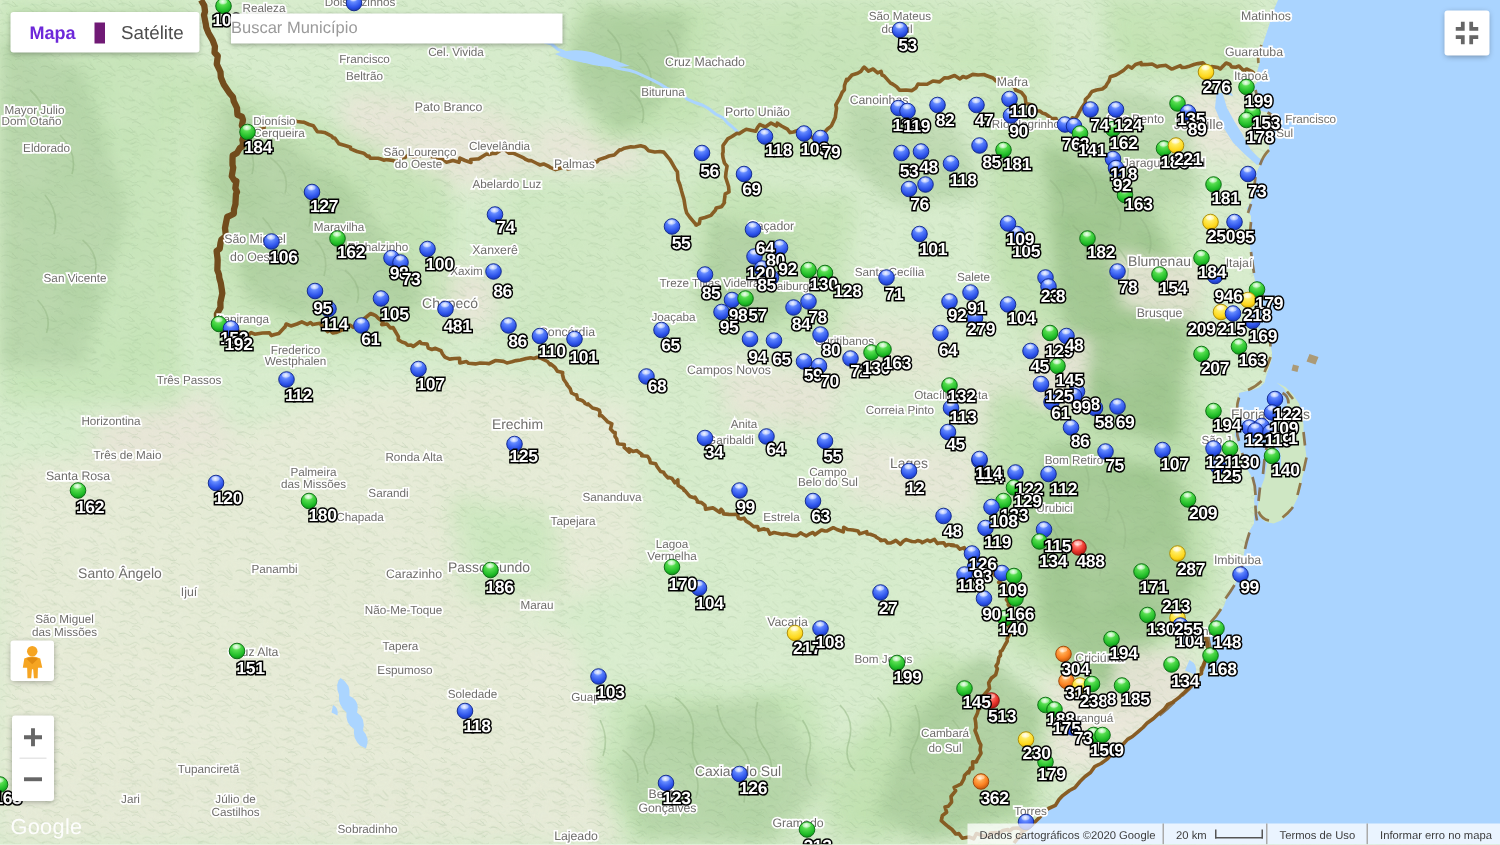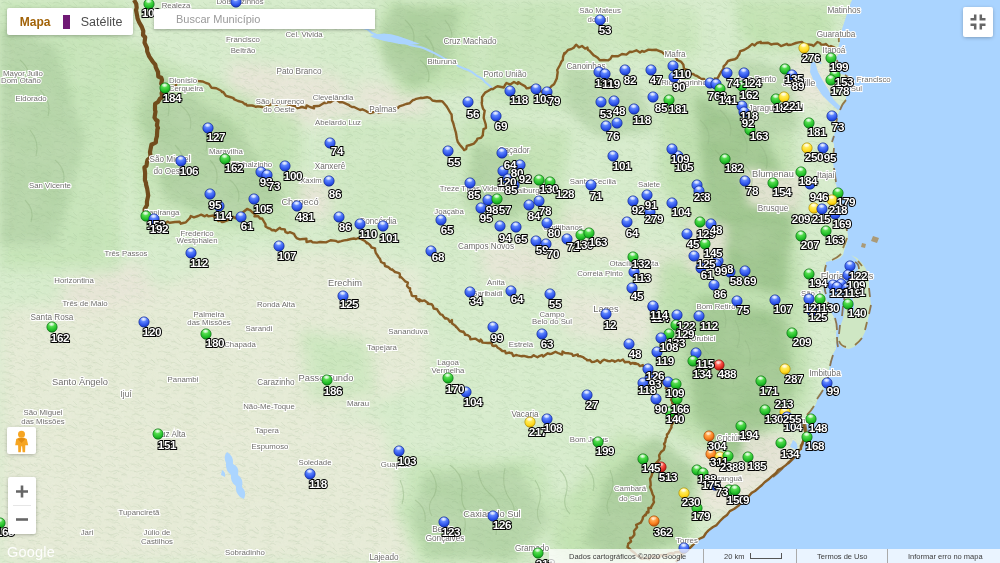--- a/index.html
+++ b/index.html
@@ -1,29 +1,29 @@
 <!DOCTYPE html>
 <html><head><meta charset="utf-8"><style>
 html,body{margin:0;padding:0}
 #map{position:relative;width:1000px;height:563px;overflow:hidden;font-family:"Liberation Sans",sans-serif;background:#d7edcc}
 #map svg{position:absolute;left:0;top:0}
 .ml{font:bold 11.7px "Liberation Sans",sans-serif;fill:#fff;stroke:#000;stroke-width:2px;paint-order:stroke;text-anchor:middle;letter-spacing:-.3px}
 .ct{fill:#6f6e6b;stroke:#fff;stroke-width:2.2px;paint-order:stroke;text-anchor:middle;font-family:"Liberation Sans",sans-serif}
 .uibox{position:absolute;background:#fff;box-shadow:0 1px 4px -1px rgba(0,0,0,.4)}
 #mt{left:7px;top:8px;width:126px;height:27px;border-radius:2px;display:flex;align-items:center;z-index:5}
-#mt .b1{width:59px;text-align:center;font-size:12px;font-weight:bold;color:#a16207}
+#mt .b1{width:59px;text-align:center;font-size:12px;font-weight:bold;color:#6d28d9}
 #mt .b2{width:66px;text-align:center;font-size:12.5px;color:#4d4d4d;border-left:7px solid #701a75}
 #sb{left:154px;top:9px;width:221px;height:20px;z-index:4;display:flex;align-items:center;box-shadow:0 1px 3px rgba(0,0,0,.3)}
-#sb span{color:#9a9a9a;font-size:11px;margin-left:22px}
+#sb span{color:#9a9a9a;font-size:11px;margin-left:0}
 #fs{left:963px;top:7px;width:30px;height:30px;border-radius:2px;z-index:5}
 #pg{left:7px;top:427px;width:29px;height:27px;border-radius:2px;z-index:5}
 #zc{left:8px;top:477px;width:28px;height:57px;border-radius:2px;z-index:5}
 #glogo{position:absolute;left:7px;top:544px;color:#fff;font-size:14.5px;font-weight:normal;letter-spacing:.2px;z-index:5;opacity:.95}
 #attr{position:absolute;right:0;top:549px;height:14px;background:rgba(255,255,255,.75);display:flex;align-items:center;z-index:5;font-size:7.5px;color:#3c3c3c}
-#attr .sec{padding:0 20px;white-space:nowrap}
+#attr .sec{padding:0 8px;white-space:nowrap}
 #attr .dv{width:1px;height:14px;background:#aaa}
 .ruler{display:inline-block;width:30px;height:5px;border-left:1px solid #555;border-right:1px solid #555;border-bottom:1px solid #555;margin-left:3px}
 </style></head><body>
 <div id="map">
 <svg width="1000" height="563" viewBox="0 0 1000 563">
 <defs>
 <filter id="soft" x="-10%" y="-10%" width="120%" height="120%">
           <feGaussianBlur stdDeviation="8"></feGaussianBlur>
         </filter>
 <filter id="soft2" x="-15%" y="-15%" width="130%" height="130%">

